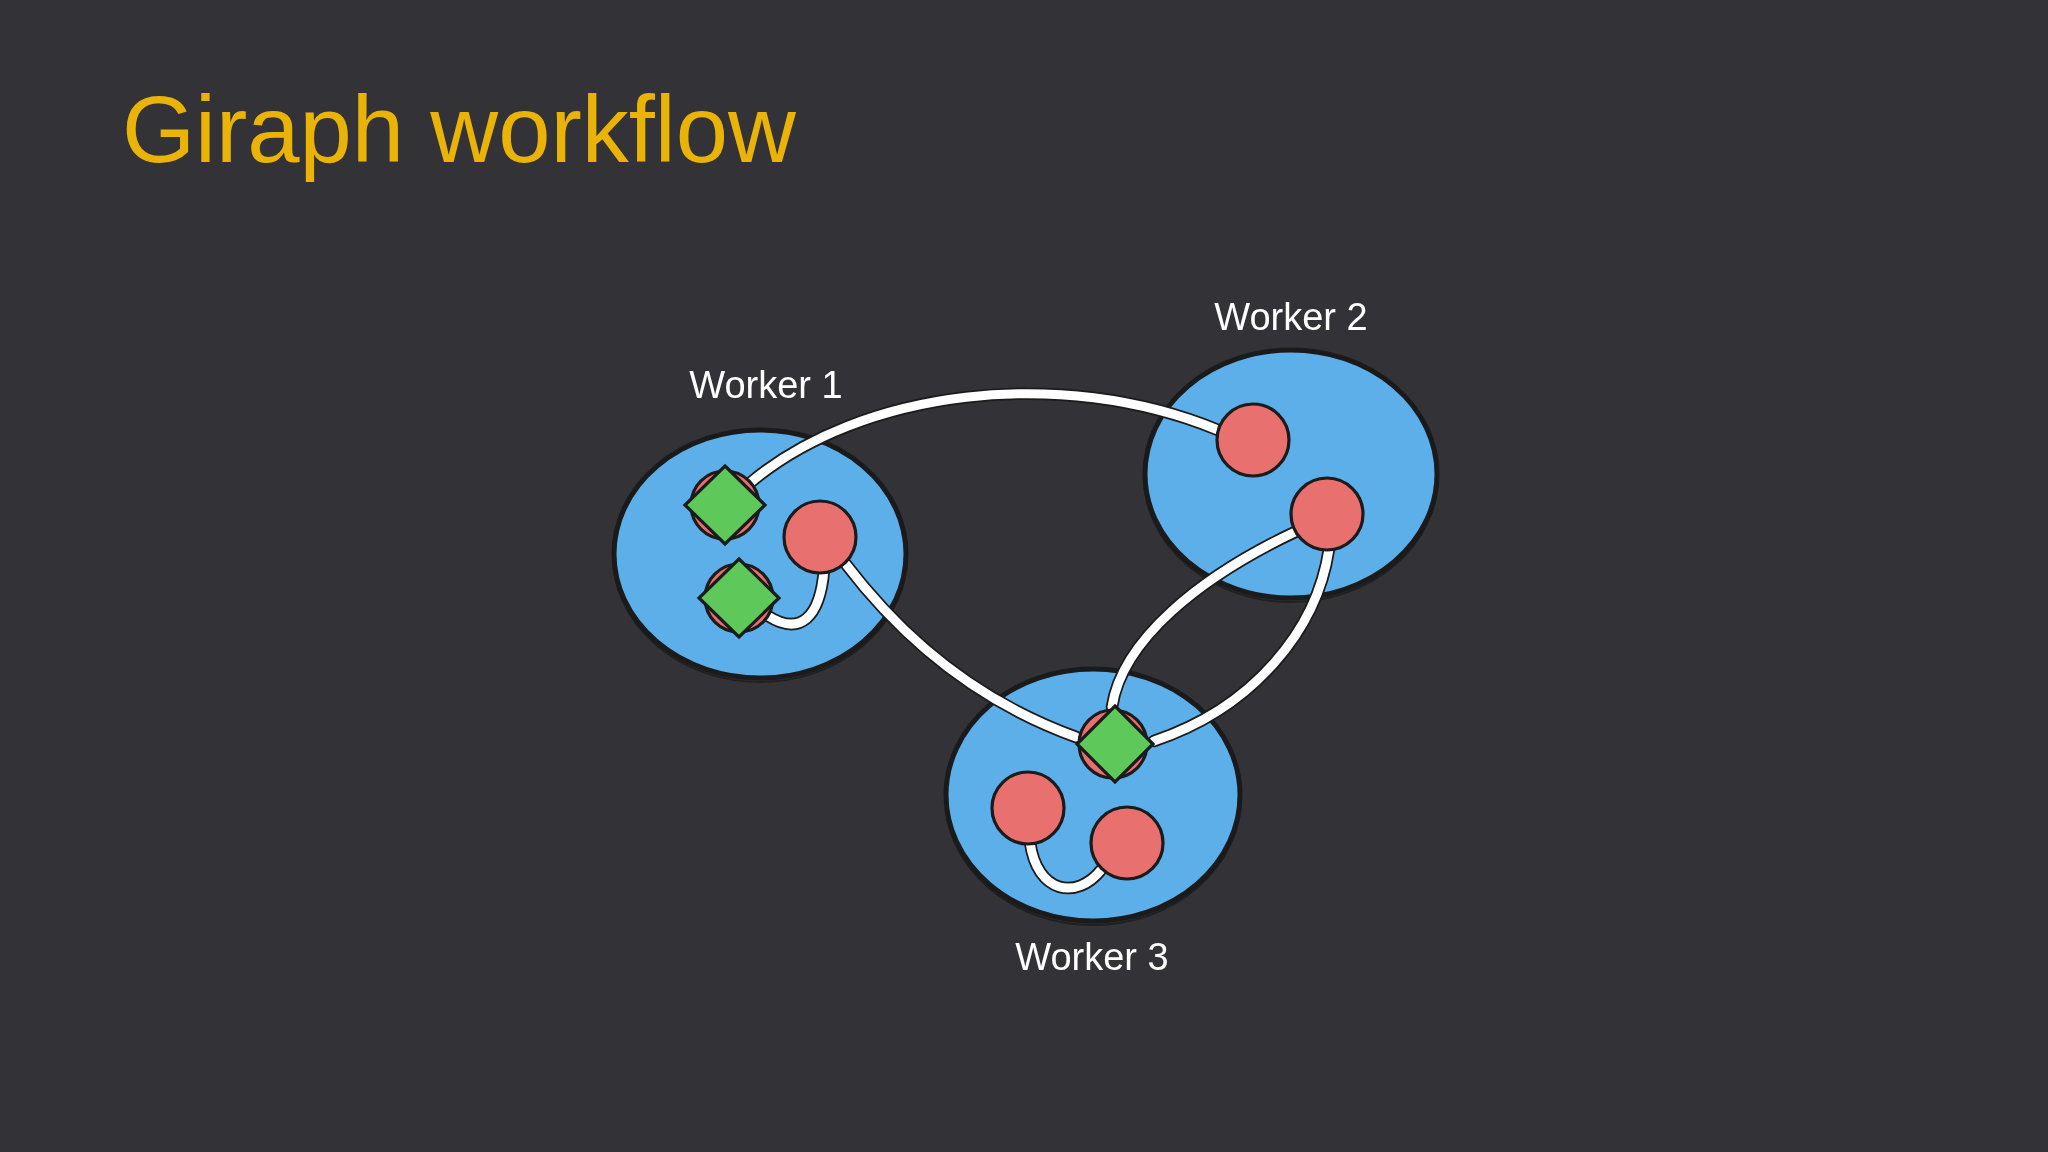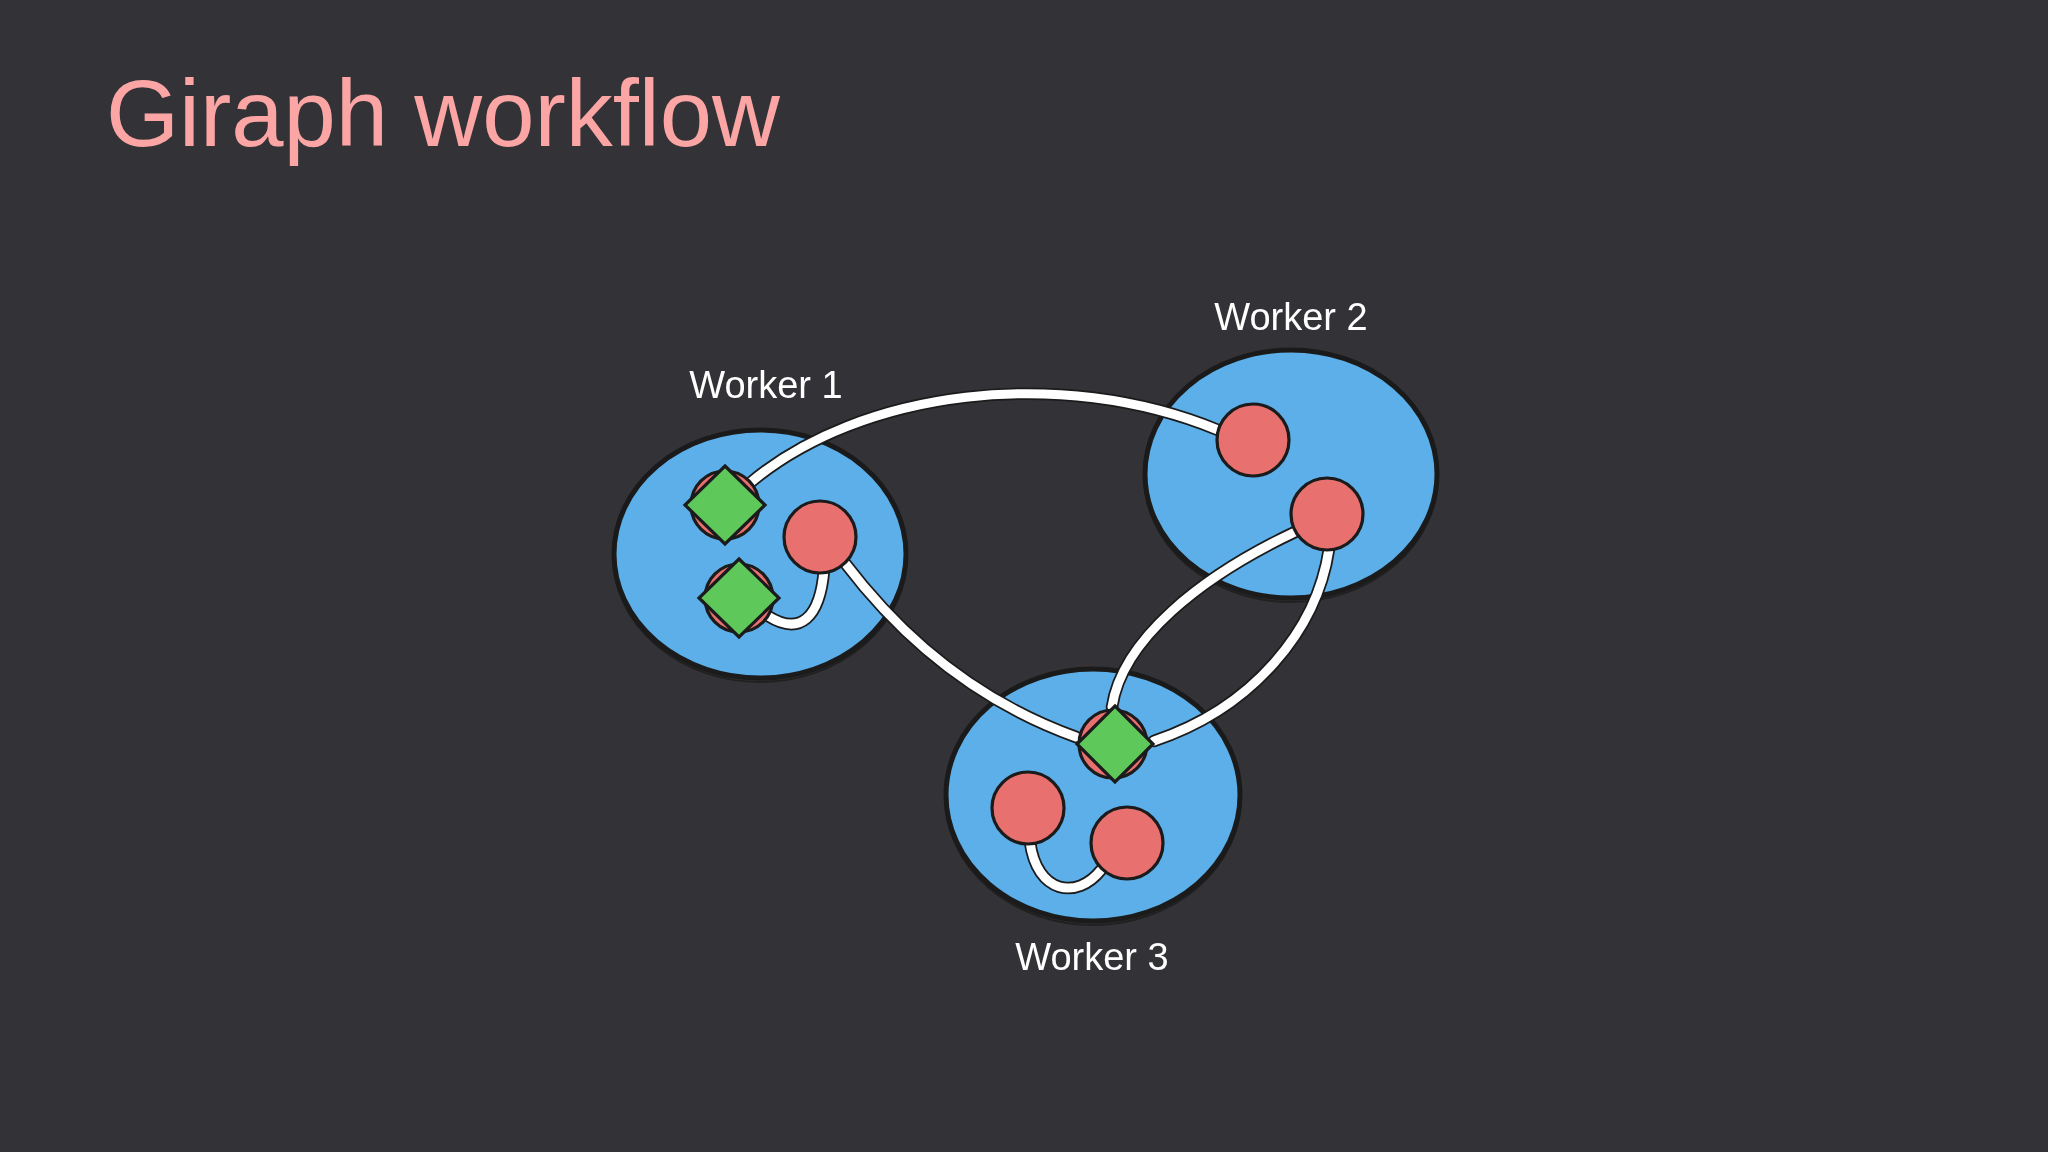--- a/index.html
+++ b/index.html
@@ -1,22 +1,22 @@
 <!DOCTYPE html>
 <html><head>
 <meta charset="utf-8">
 <style>
   html,body{margin:0;padding:0;background:#333236;}
   .slide{
     position:relative;width:2048px;height:1152px;overflow:hidden;
     background:#333236;font-family:"Liberation Sans",sans-serif;
   }
   .slide h1{
-    position:absolute;left:106px;top:58px;margin:0;
-    font-size:94px;font-weight:400;color:#fca5a5;line-height:1.2;
+    position:absolute;left:106px;top:58px;margin:16px;
+    font-size:94px;font-weight:400;color:#eab308;line-height:1.2;
     letter-spacing:0;
   }
   svg.diagram{position:absolute;left:0;top:0;width:2048px;height:1152px;}
   .worker-label{
     fill:#ffffff;font-size:38px;font-weight:400;
     font-family:"Liberation Sans",sans-serif;text-anchor:middle;
   }
   .w-ellipse{fill:#5cafe9;stroke:#1b1b1b;stroke-width:5;}
   .w-sketch{fill:none;stroke:#1b1b1b;stroke-width:2;opacity:.75;}
   .edge-outline{fill:none;stroke:#1b1b1b;stroke-width:12.5;stroke-linecap:round;}

